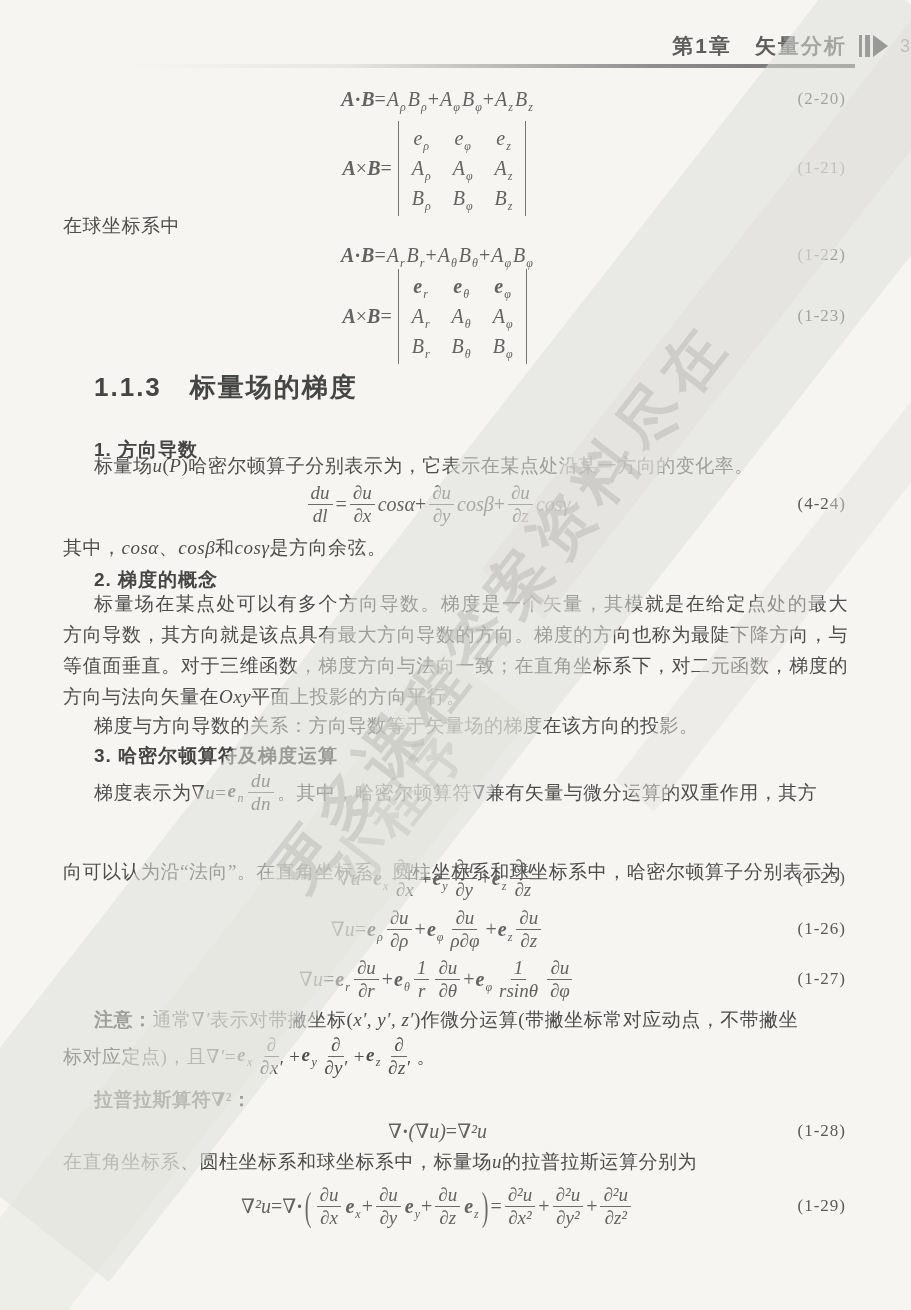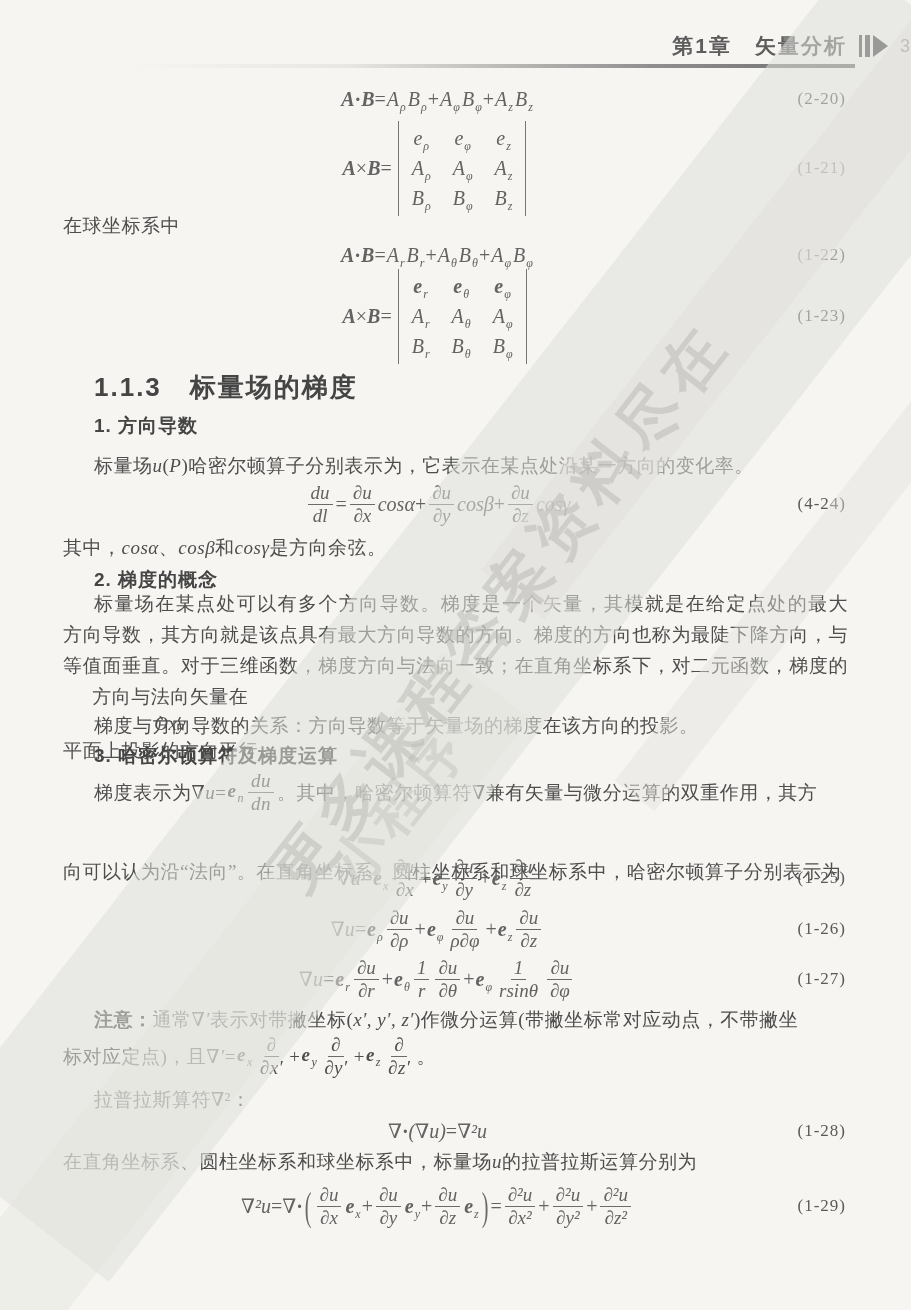--- a/index.html
+++ b/index.html
@@ -232,21 +232,21 @@
           <span class="sb">
             <span class="tk-it">B</span>
             <span class="sub">φ</span>
           </span>
         </span>
       </span>
     <span class="eqnum">(1-23)</span>
   </div>
 
   <div class="line hd sec-title" style="left:94px;top:374px;">1.1.3　标量场的梯度</div>
-  <div class="line hd sub-title" style="left:94px;top:412px;">1. 方向导数</div>
+  <div class="line hd sub-title" style="left:94px;top:436px;">1. 方向导数</div>
   <div class="line tokline" style="left:94px;top:452px;">
       <span class="tk-txt">标量场 </span>
       <span class="tk-it">u</span>
       <span class="tk-txt">(</span>
       <span class="tk-it">P</span>
       <span class="tk-txt">)哈密尔顿算子分别表示为，它表示在某点处沿某一方向的变化率。</span>
     </div>
 
   <div class="eq" style="top:478px;height:52px;">
     <span class="fwrap">
@@ -283,21 +283,21 @@
       <span class="tk-it">cosβ</span>
       <span class="tk-txt"> 和 </span>
       <span class="tk-it">cosγ</span>
       <span class="tk-txt"> 是方向余弦。</span>
     </div>
   <div class="line hd sub-title" style="left:94px;top:566px;">2. 梯度的概念</div>
 
   <div class="line just" style="left:94px;top:590px;width:754px;">标量场在某点处可以有多个方向导数。梯度是一个矢量，其模就是在给定点处的最大</div>
   <div class="line just" style="left:63px;top:621px;width:785px;">方向导数，其方向就是该点具有最大方向导数的方向。梯度的方向也称为最陡下降方向，与</div>
   <div class="line just" style="left:63px;top:652px;width:785px;">等值面垂直。对于三维函数，梯度方向与法向一致；在直角坐标系下，对二元函数，梯度的</div>
-  <div class="line tokline" style="left:63px;top:683px;flex-direction:column;">
+  <div class="line tokline" style="left:63px;top:683px;">
       <span class="tk-txt">方向与法向矢量在 </span>
       <span class="tk-it">Oxy</span>
       <span class="tk-txt"> 平面上投影的方向平行。</span>
     </div>
 
   <div class="line" style="left:94px;top:712px;">梯度与方向导数的关系：方向导数等于矢量场的梯度在该方向的投影。</div>
   <div class="line hd sub-title" style="left:94px;top:742px;">3. 哈密尔顿算符及梯度运算</div>
 
   <div class="line tokline" style="left:94px;top:768px;height:48px;">
       <span class="tk-txt">梯度表示为</span>
@@ -457,21 +457,21 @@
         <span class="tk-bi">e</span>
         <span class="sub">z</span>
       </span>
       <span class="frac">
         <span class="fn">∂</span>
         <span class="fd">∂z′</span>
       </span>
       <span class="tk-txt">。</span>
     </div>
 
-  <div class="line" style="left:94px;top:1086px;">拉普拉斯算符∇²：</div>
+  <div class="line" style="left:94px;top:1086px;font-weight:bold;">拉普拉斯算符∇²：</div>
 
   <div class="eq" style="top:1116px;height:30px;">
     <span class="fwrap">
         <span class="tk-it">∇</span>
         <span class="tk-b"> · </span>
         <span class="tk-it">(∇u)</span>
         <span class="tk-txt"> = </span>
         <span class="tk-it">∇²u</span>
       </span>
     <span class="eqnum">(1-28)</span>

